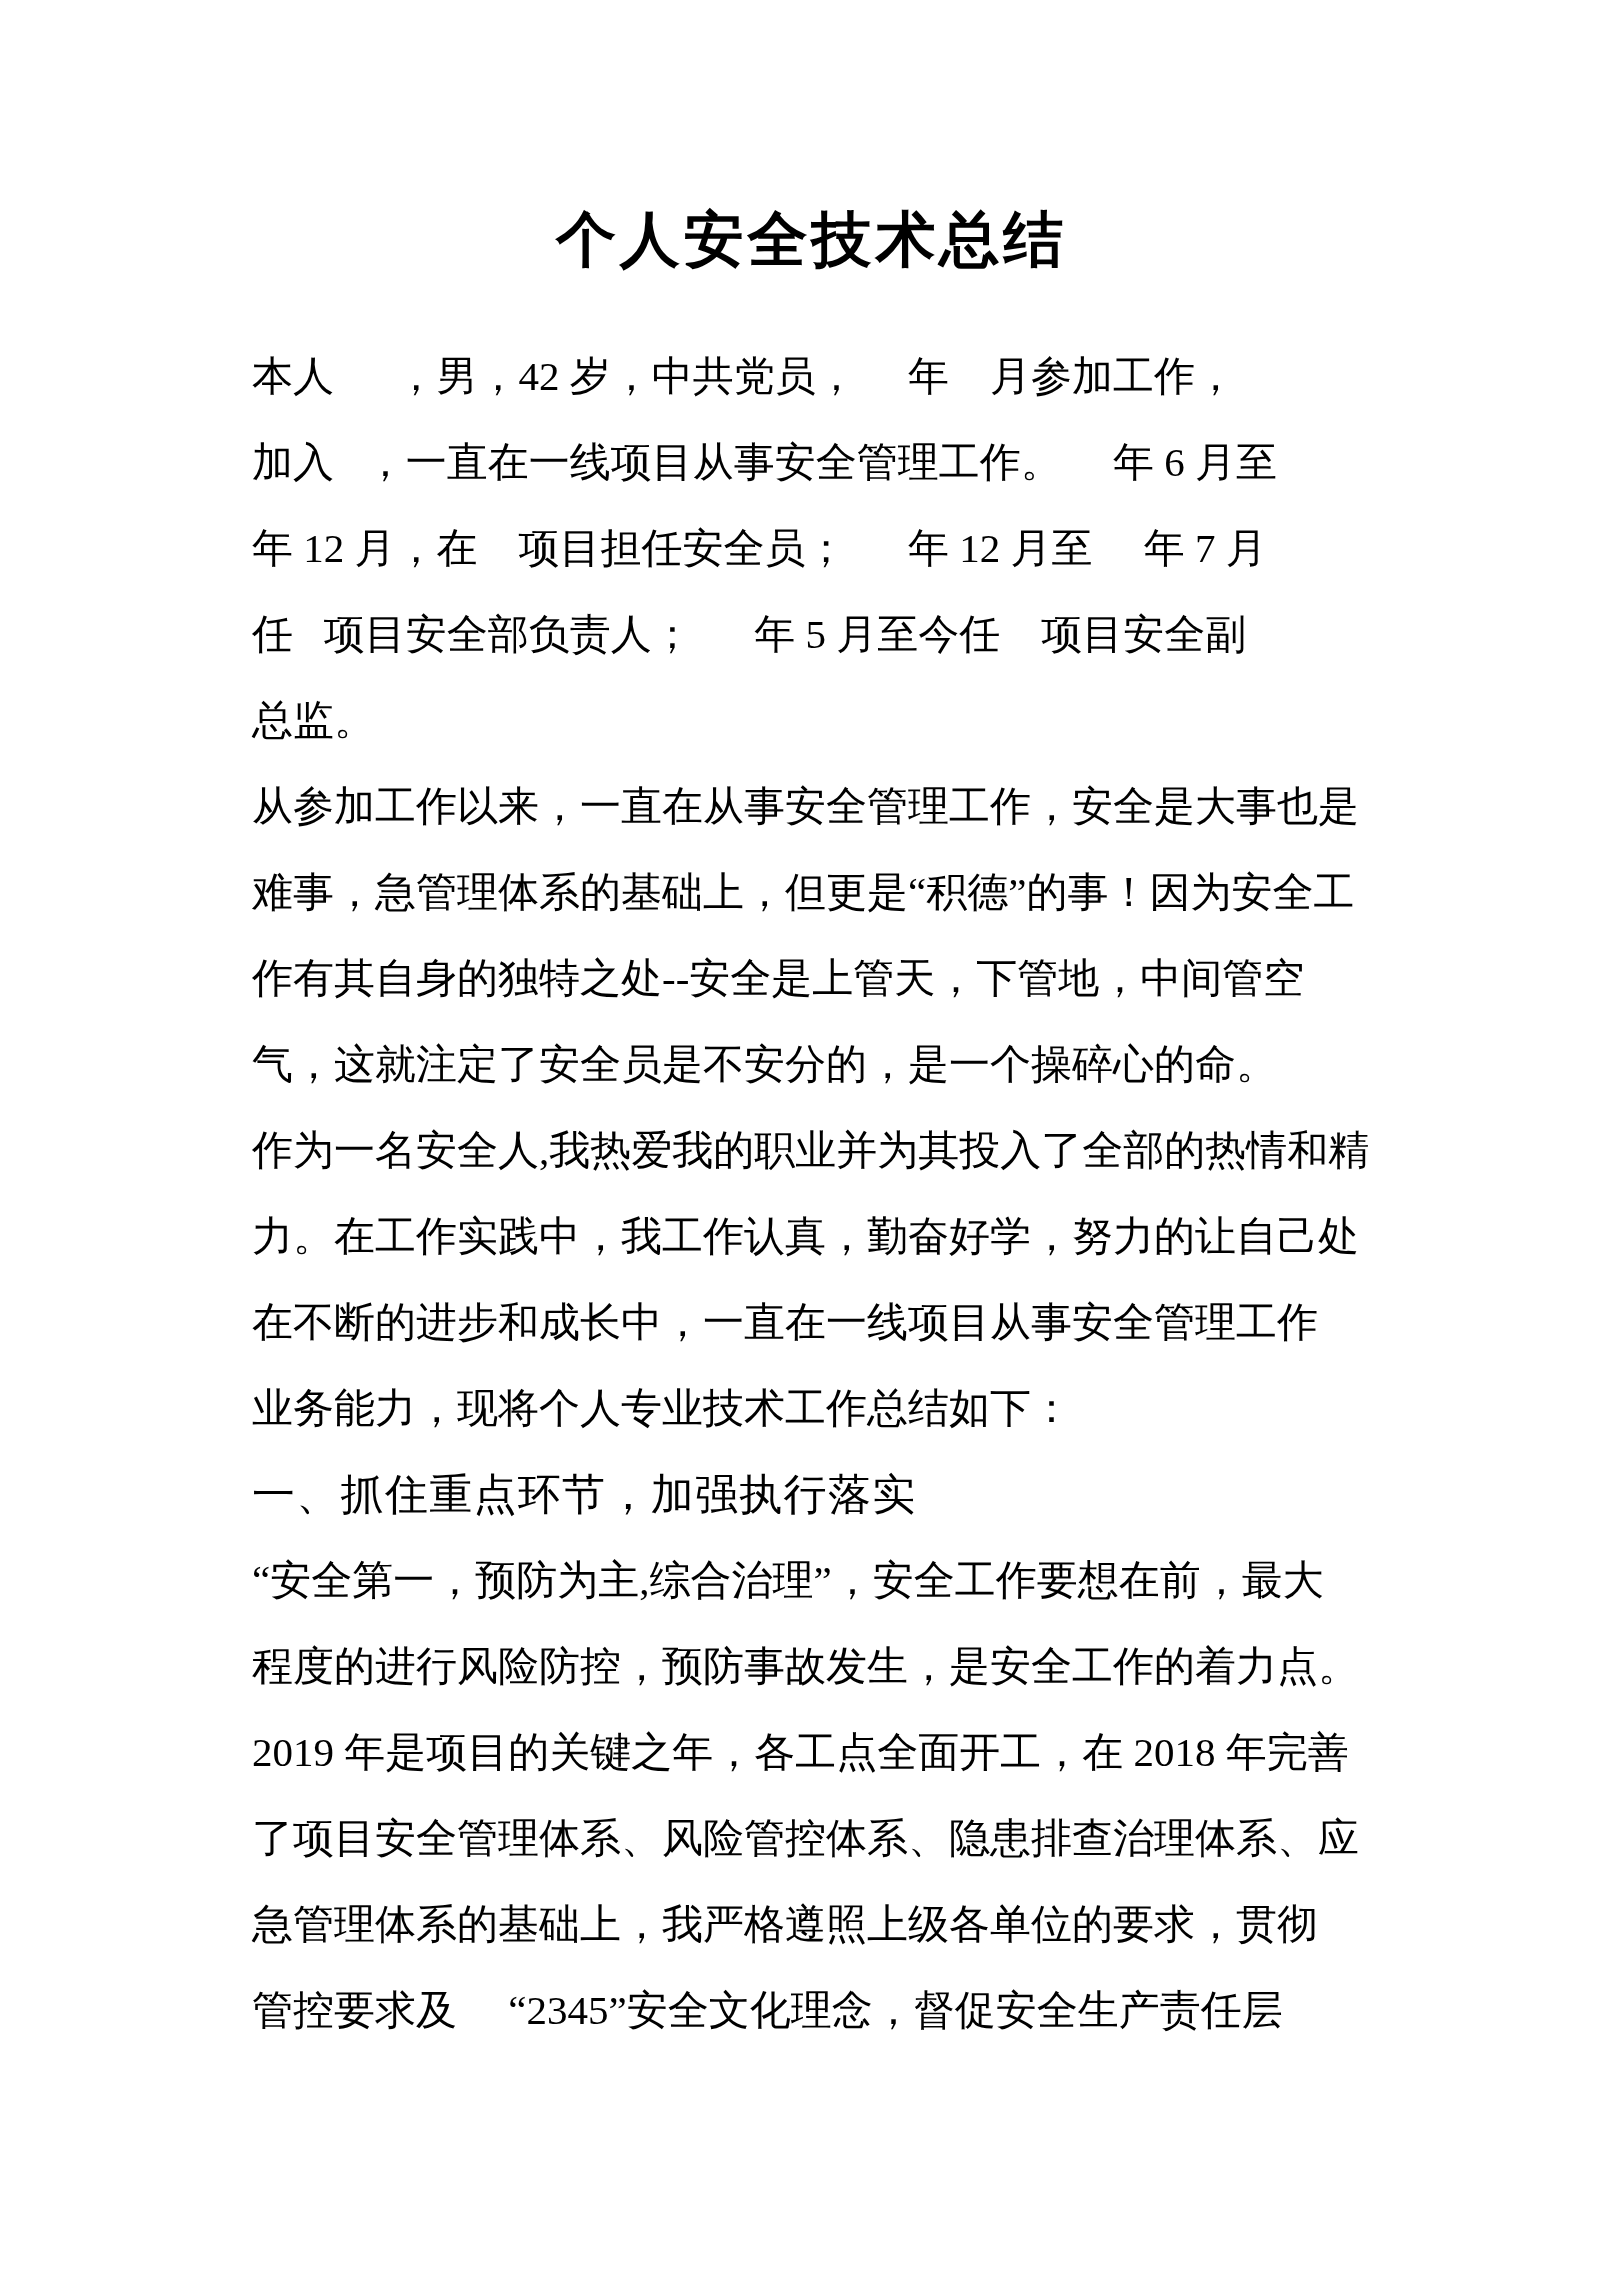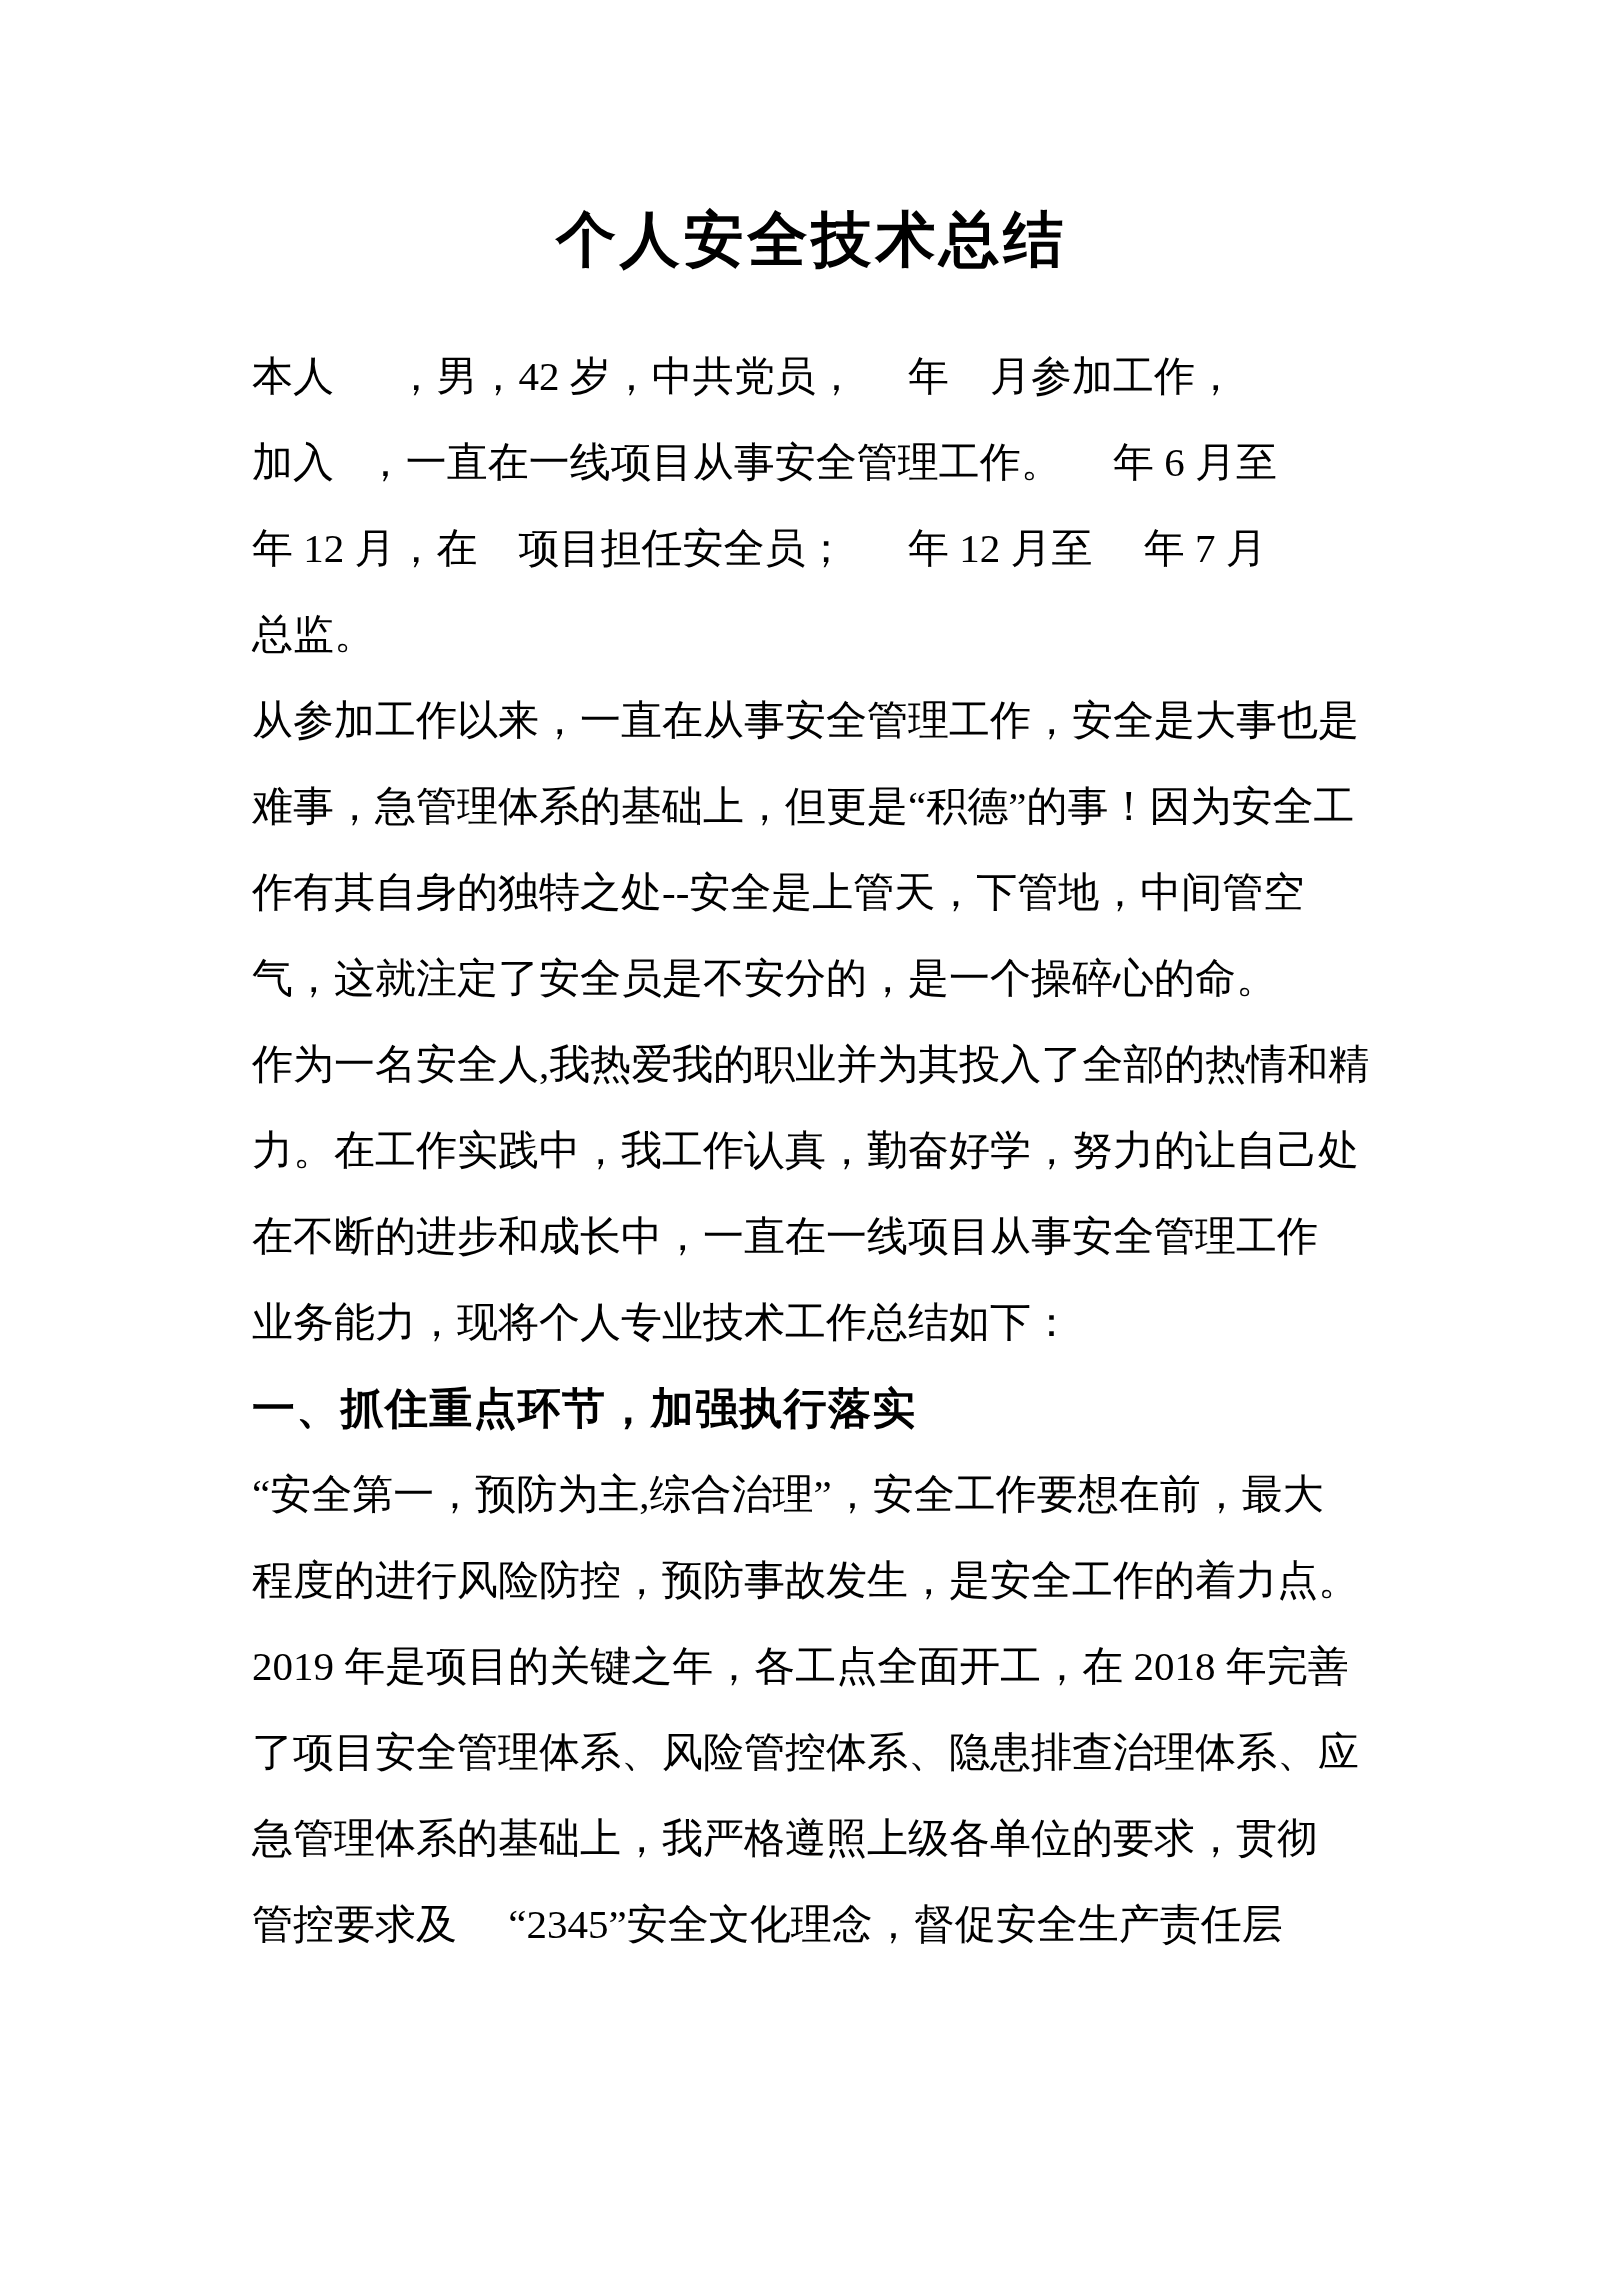--- a/index.html
+++ b/index.html
@@ -36,34 +36,35 @@
   }
   .line {
     height: 86px;
     line-height: 86px;
     font-size: 41px;
     white-space: pre;
     text-align: left;
   }
   .line.heading {
     font-family: "Liberation Sans", "DejaVu Sans", sans-serif;
-    font-weight: 700;
+    font-weight: 400;
     font-size: 43px;
     letter-spacing: 1.3px;
   }
 </style>
 </head>
 <body>
 
 <div class="page">
   <div class="doc-title">个人安全技术总结</div>
   <div class="text-block">
     <div class="line">本人      ，男，42 岁，中共党员，     年    月参加工作，</div>
     <div class="line">加入   ，一直在一线项目从事安全管理工作。     年 6 月至</div>
     <div class="line">年 12 月，在    项目担任安全员；      年 12 月至     年 7 月</div>
+    <div class="line">任   项目安全部负责人；      年 5 月至今任    项目安全副</div>
     <div class="line">总监。</div>
     <div class="line">从参加工作以来，一直在从事安全管理工作，安全是大事也是</div>
     <div class="line">难事，急管理体系的基础上，但更是“积德”的事！因为安全工</div>
     <div class="line">作有其自身的独特之处--安全是上管天，下管地，中间管空</div>
     <div class="line">气，这就注定了安全员是不安分的，是一个操碎心的命。</div>
     <div class="line">作为一名安全人,我热爱我的职业并为其投入了全部的热情和精</div>
     <div class="line">力。在工作实践中，我工作认真，勤奋好学，努力的让自己处</div>
     <div class="line">在不断的进步和成长中，一直在一线项目从事安全管理工作</div>
     <div class="line">业务能力，现将个人专业技术工作总结如下：</div>
     <div class="line heading">一、抓住重点环节，加强执行落实</div>

